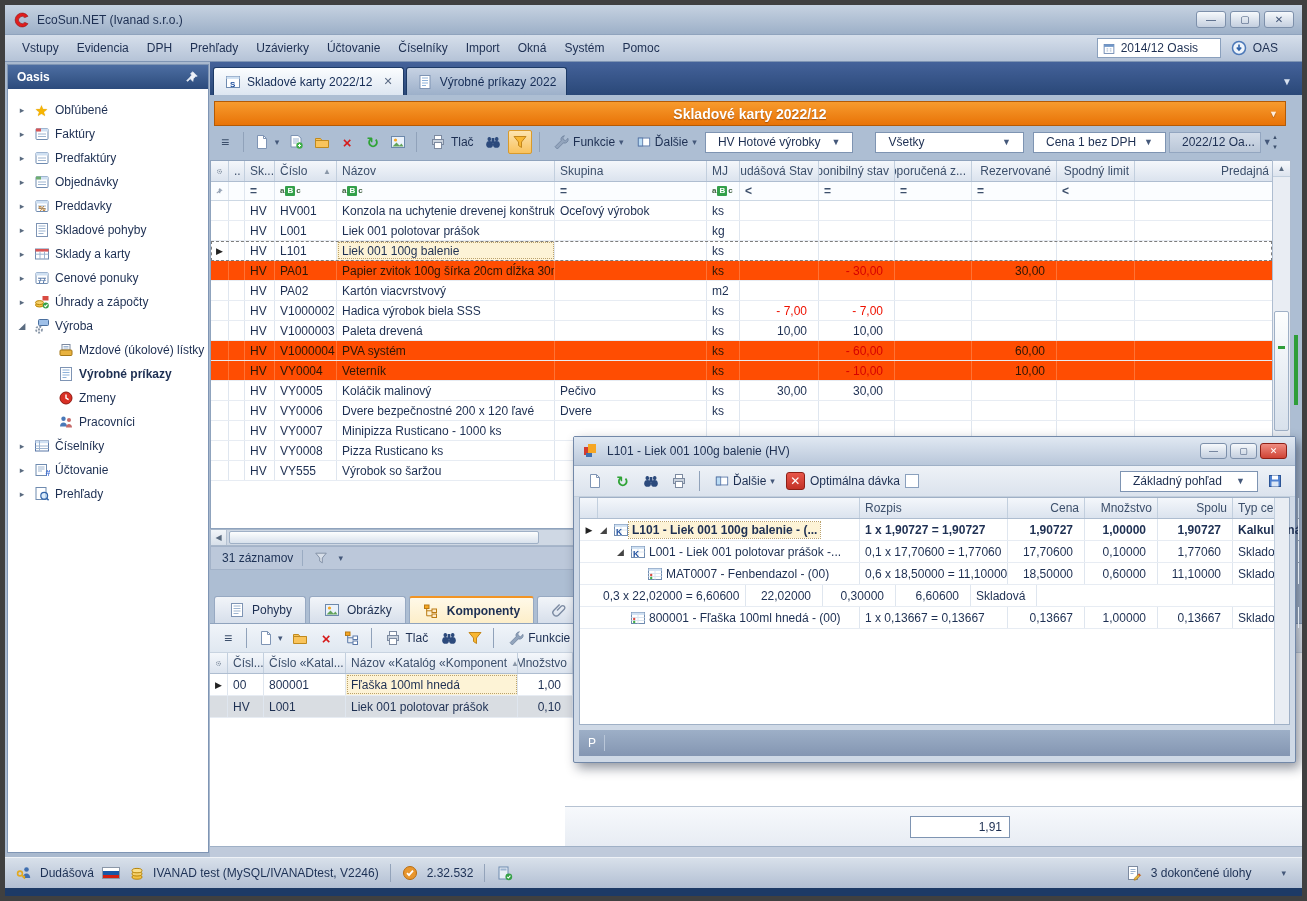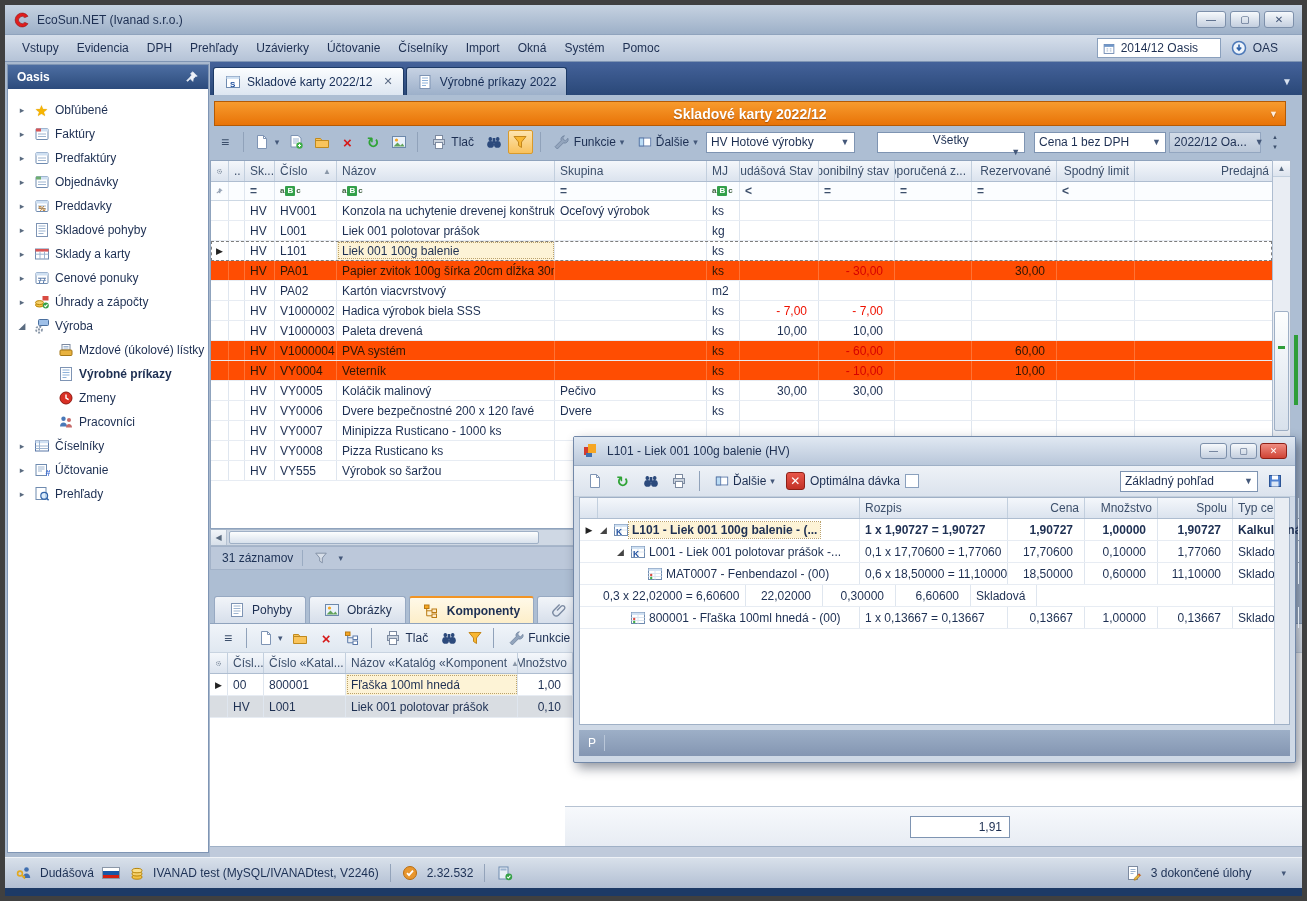--- a/index.html
+++ b/index.html
@@ -58,21 +58,21 @@
   .banner .chev{position:absolute;right:7px;font-size:9px;color:#ffeedd;}
 
   .toolbar{position:absolute;left:4px;right:16px;top:32px;height:30px;display:flex;align-items:center;gap:3px;}
   .tbtn{height:24px;min-width:22px;display:flex;align-items:center;justify-content:center;gap:4px;
         padding:0 3px;border-radius:2px;cursor:default;}
   .tbtn.lbl{padding:0 6px;}
   .tsep{width:1px;height:20px;background:#90a2ba;margin:0 4px;flex:none;}
   .tbtn.active-filter{background:linear-gradient(#fde4b0,#f8c25e);border:1px solid #d99a2b;}
   .darr{font-size:9px;color:#44587a;}
   .combo{height:21px;background:#fff;border:1px solid #7e94b2;display:flex;align-items:center;
-         padding:0 4px;white-space:nowrap;}
+         padding:0 12px;white-space:nowrap;}
   .combo .arr{margin-left:auto;font-size:9px;color:#44587a;padding-left:8px;}
   .combo.flat{background:linear-gradient(#d3dce8,#bac7d8);border-color:#93a6c0;}
 
   
   .grid{background:#fff;border:1px solid #8fa3bd;overflow:hidden;}
   #main-grid{position:absolute;left:0;right:30px;top:65px;height:369px;border-right:none;}
   .g-row{display:flex;height:20px;border-bottom:1px solid #e7ecf3;align-items:stretch;background:#fff;}
   .g-head{height:21px;background:linear-gradient(#f4f7fb,#dbe3ee);border-bottom:1px solid #aebdd0;}
   .g-filter{height:19px;background:#fbfdff;border-bottom:1px solid #cdd8e4;}
   .g-cell{flex:none;display:flex;align-items:center;padding:0 5px;border-right:1px solid #dfe6ef;
@@ -547,21 +547,21 @@
               <rect x="1.5" y="3.5" width="5" height="9" fill="#badcf5" stroke="#5b79a8"></rect>
             </svg>
           </span>
         <span>Ďalšie</span>
           <span class="darr">▾</span>
       </span>
       <div class="combo" style="width:152px;">
         <span>HV Hotové výrobky</span>
           <span class="arr">▼</span>
       </div>
-      <div class="combo" style="width:152px;margin-left:19px;flex-direction:column;">
+      <div class="combo" style="width:152px;margin-left:19px;">
         <span>Všetky</span>
           <span class="arr">▼</span>
       </div>
       <div class="combo" style="width:135px;margin-left:6px;">
         <span>Cena 1 bez DPH</span>
           <span class="arr">▼</span>
       </div>
       <div class="combo flat" style="width:92px;margin-left:auto;">
         <span>2022/12 Oa...</span>
           <span class="arr">▼</span>

